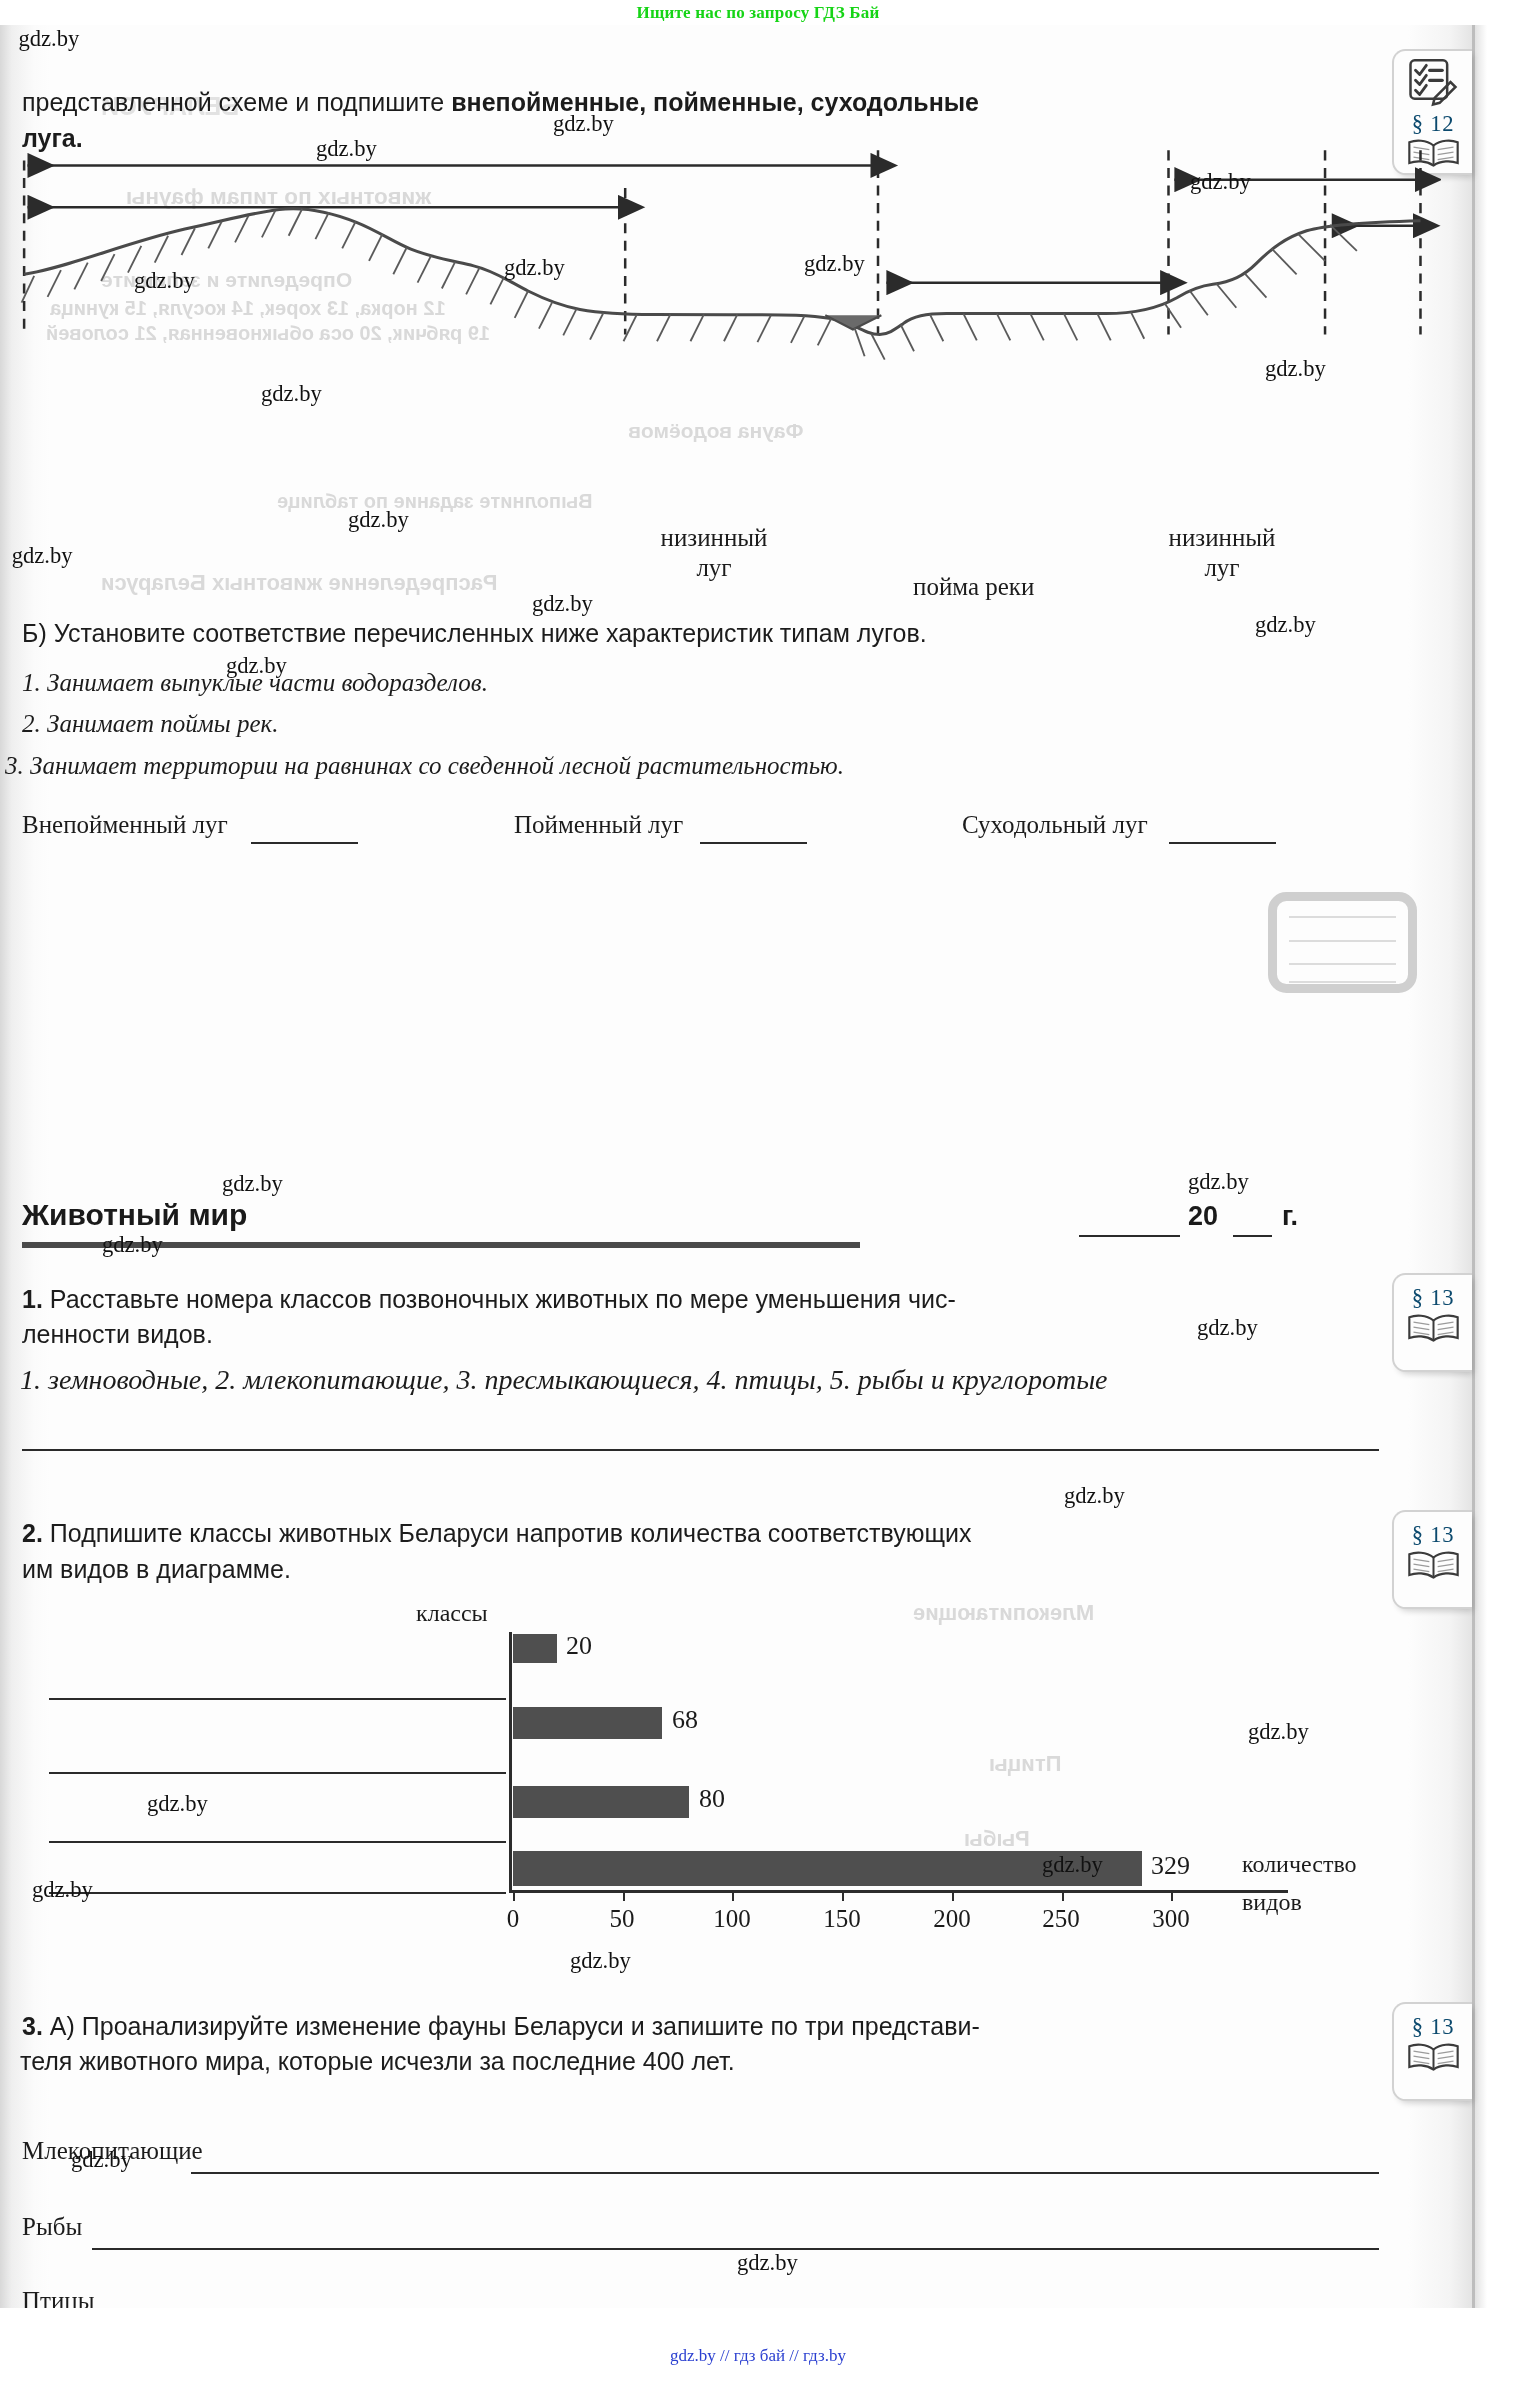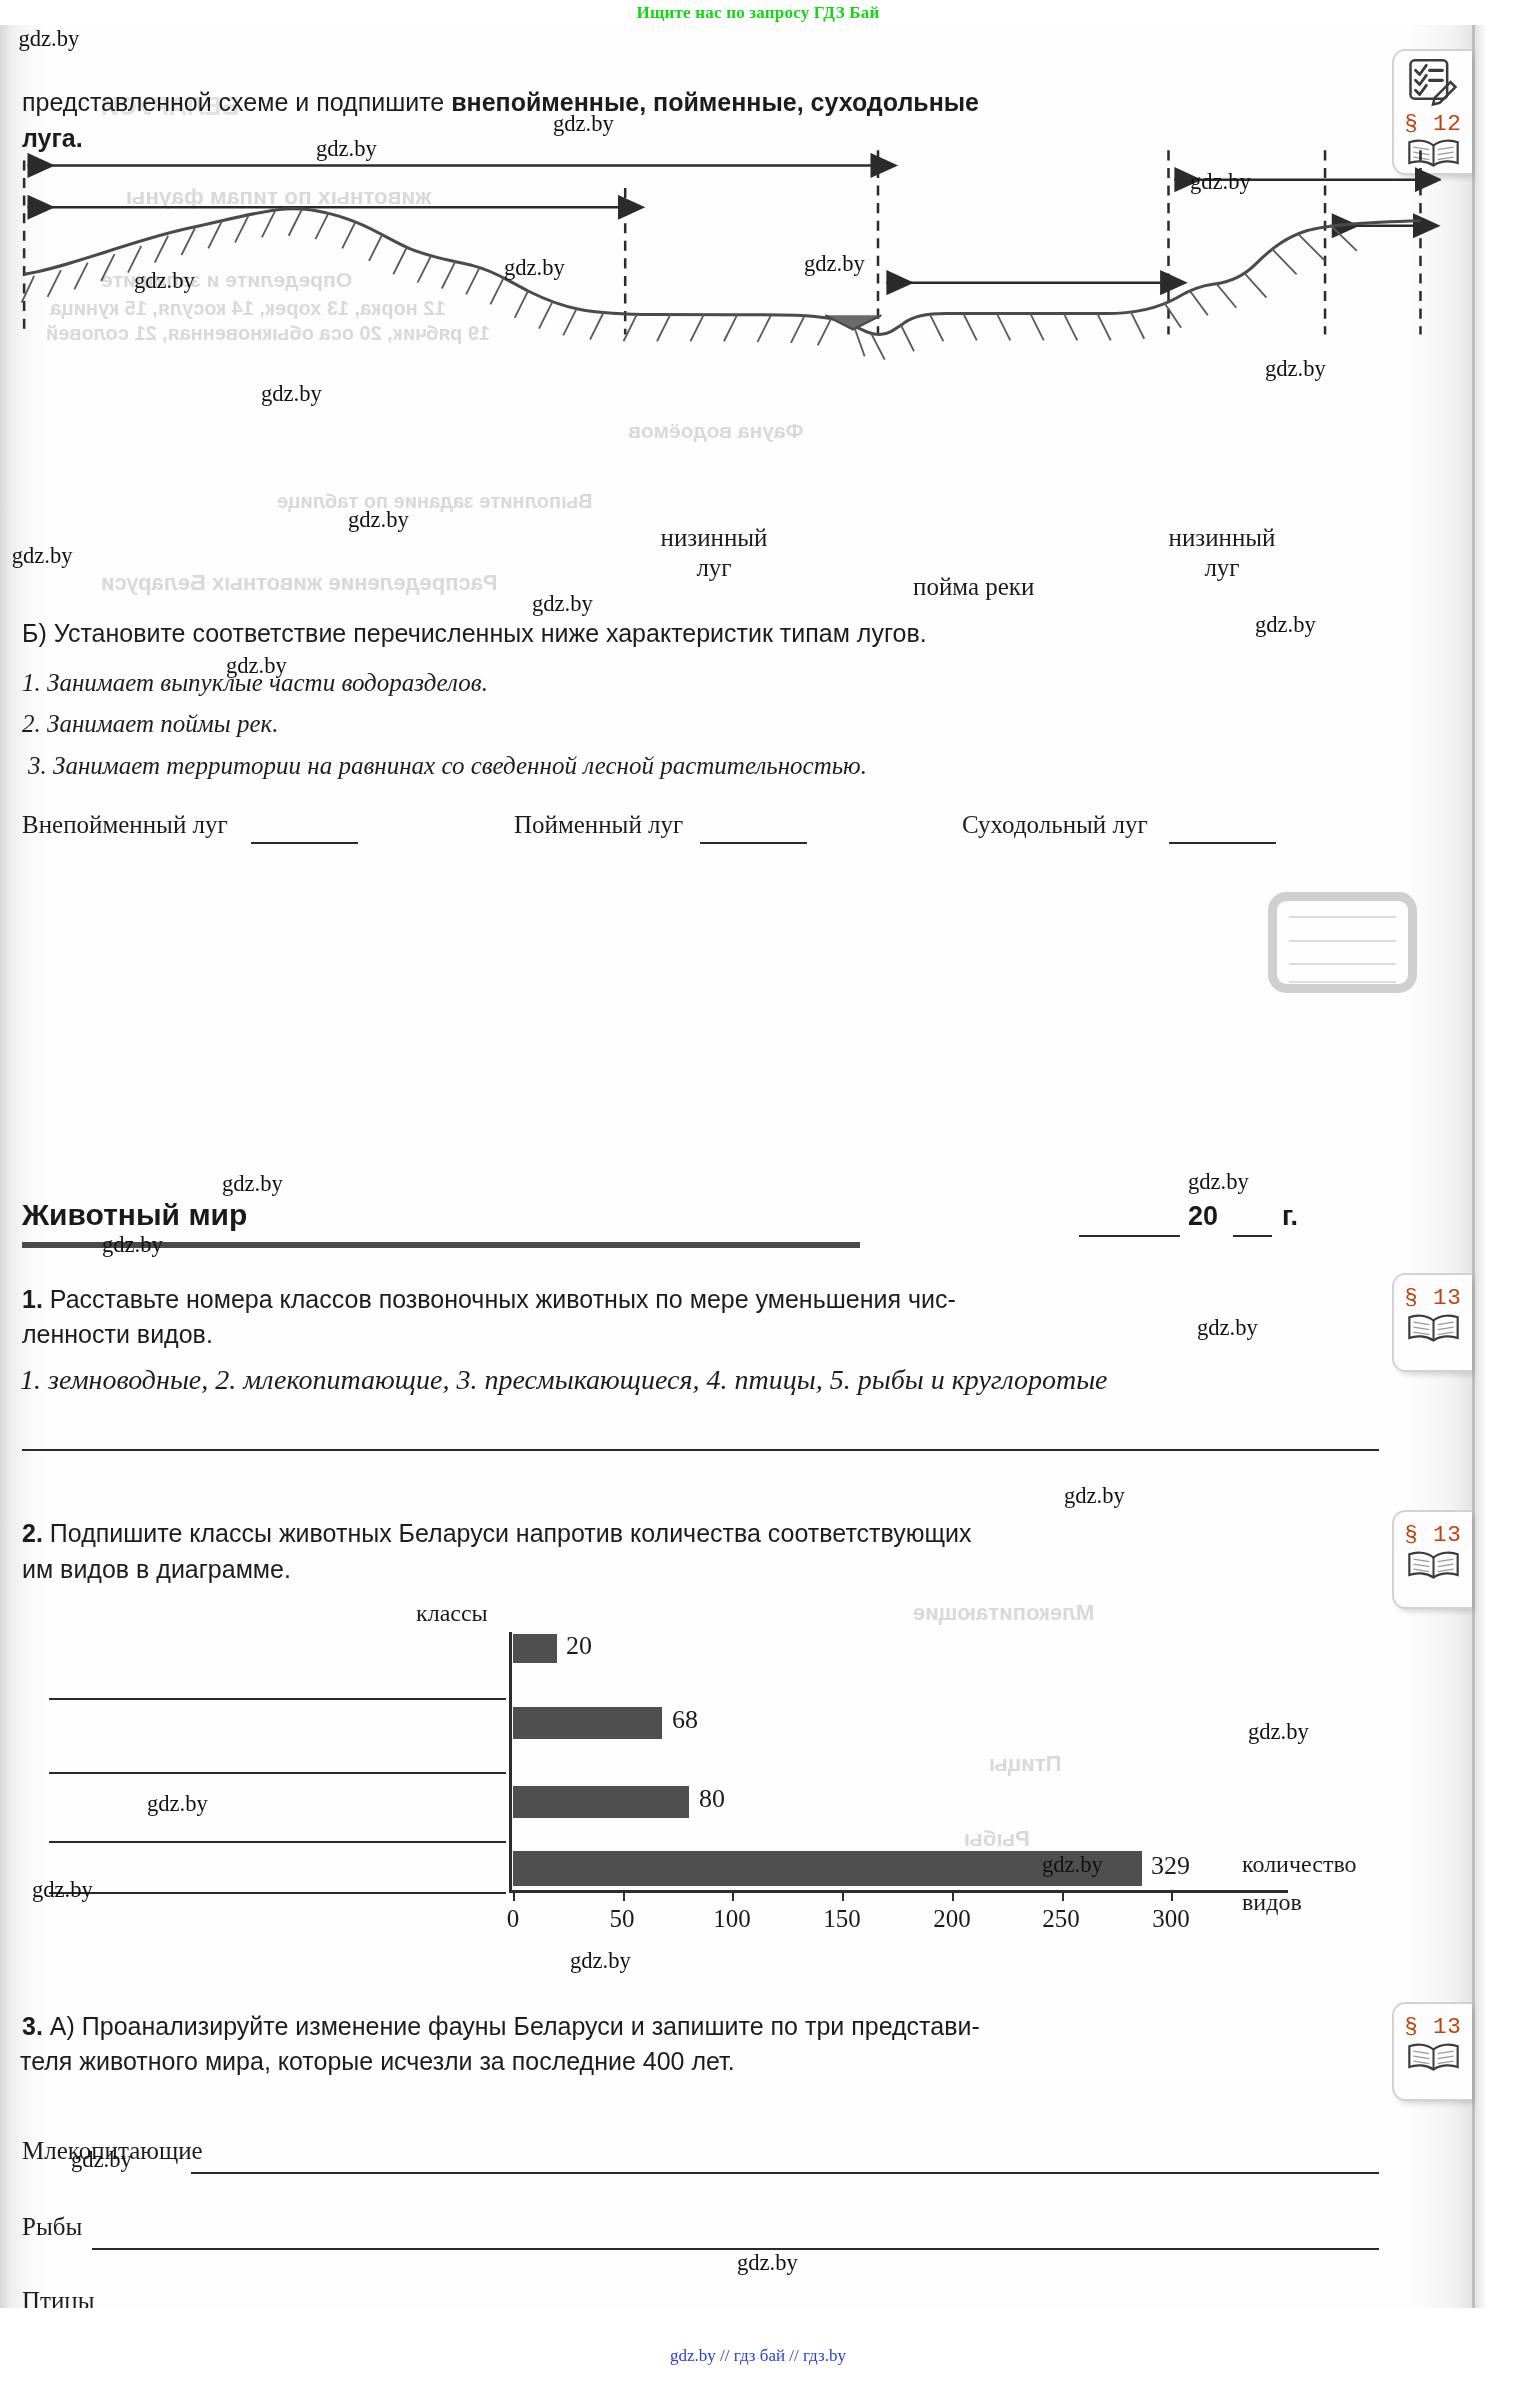--- a/index.html
+++ b/index.html
@@ -69,21 +69,21 @@
   .tab{
     position:absolute;width:80px;
     background:#fdfdfd;
     border:2.5px solid #d2d2d2;border-right:none;
     border-radius:13.4px 0 0 13.4px;
     box-shadow:3.4px 4.2px 5.9px -2.5px rgba(0,0,0,.18);
     display:flex;flex-direction:column;align-items:center;
     padding-top:6.7px;box-sizing:border-box;
   }
   .tab .para{
-    font-family:Liberation Mono, monospace;font-size:22.6px;color:#c2410c;
+    font-family:Liberation Serif, serif;font-size:22.6px;color:#0c4a6e;
     margin:3.4px 0 1.7px 0;letter-spacing:0.8px;
   }
   .tab svg{display:block;}
 
   
   .sect-title{
     position:absolute;font-family:"Liberation Sans", sans-serif;
     font-weight:700;font-size:30px;color:#1a1a1a;
   }
   .sect-rule{position:absolute;height:5.9px;background:#4a4a4a;}
@@ -285,21 +285,21 @@
   <div class="serif" style="left:913px;top:548px;">пойма реки</div>
   <div class="serif" style="left:1151px;top:498px;width:142px;text-align:center;line-height:30px;">
     <div>низинный</div>
     <div>луг</div>
   </div>
 
   <div class="q" style="left:22px;top:591px;">Б) Установите соответствие перечисленных ниже характеристик типам лугов.</div>
 
   <div class="italic" style="left:22px;top:644px;">1. Занимает выпуклые части водоразделов.</div>
   <div class="italic" style="left:22px;top:685px;text-align:center;">2. Занимает поймы рек.</div>
-  <div class="italic" style="left:28px;top:727px;">3. Занимает территории на равнинах со сведенной лесной растительностью.</div>
+  <div class="italic" style="left:5px;top:727px;">3. Занимает территории на равнинах со сведенной лесной растительностью.</div>
 
   <div class="serif" style="left:22px;top:786px;">Внепойменный луг</div>
   <div class="fillline" style="left:251px;top:817px;width:107px;"></div>
 
   <div class="serif" style="left:514px;top:786px;">Пойменный луг</div>
   <div class="fillline" style="left:700px;top:817px;width:107px;"></div>
 
   <div class="serif" style="left:962px;top:786px;">Суходольный луг</div>
   <div class="fillline" style="left:1169px;top:817px;width:107px;"></div>
 

